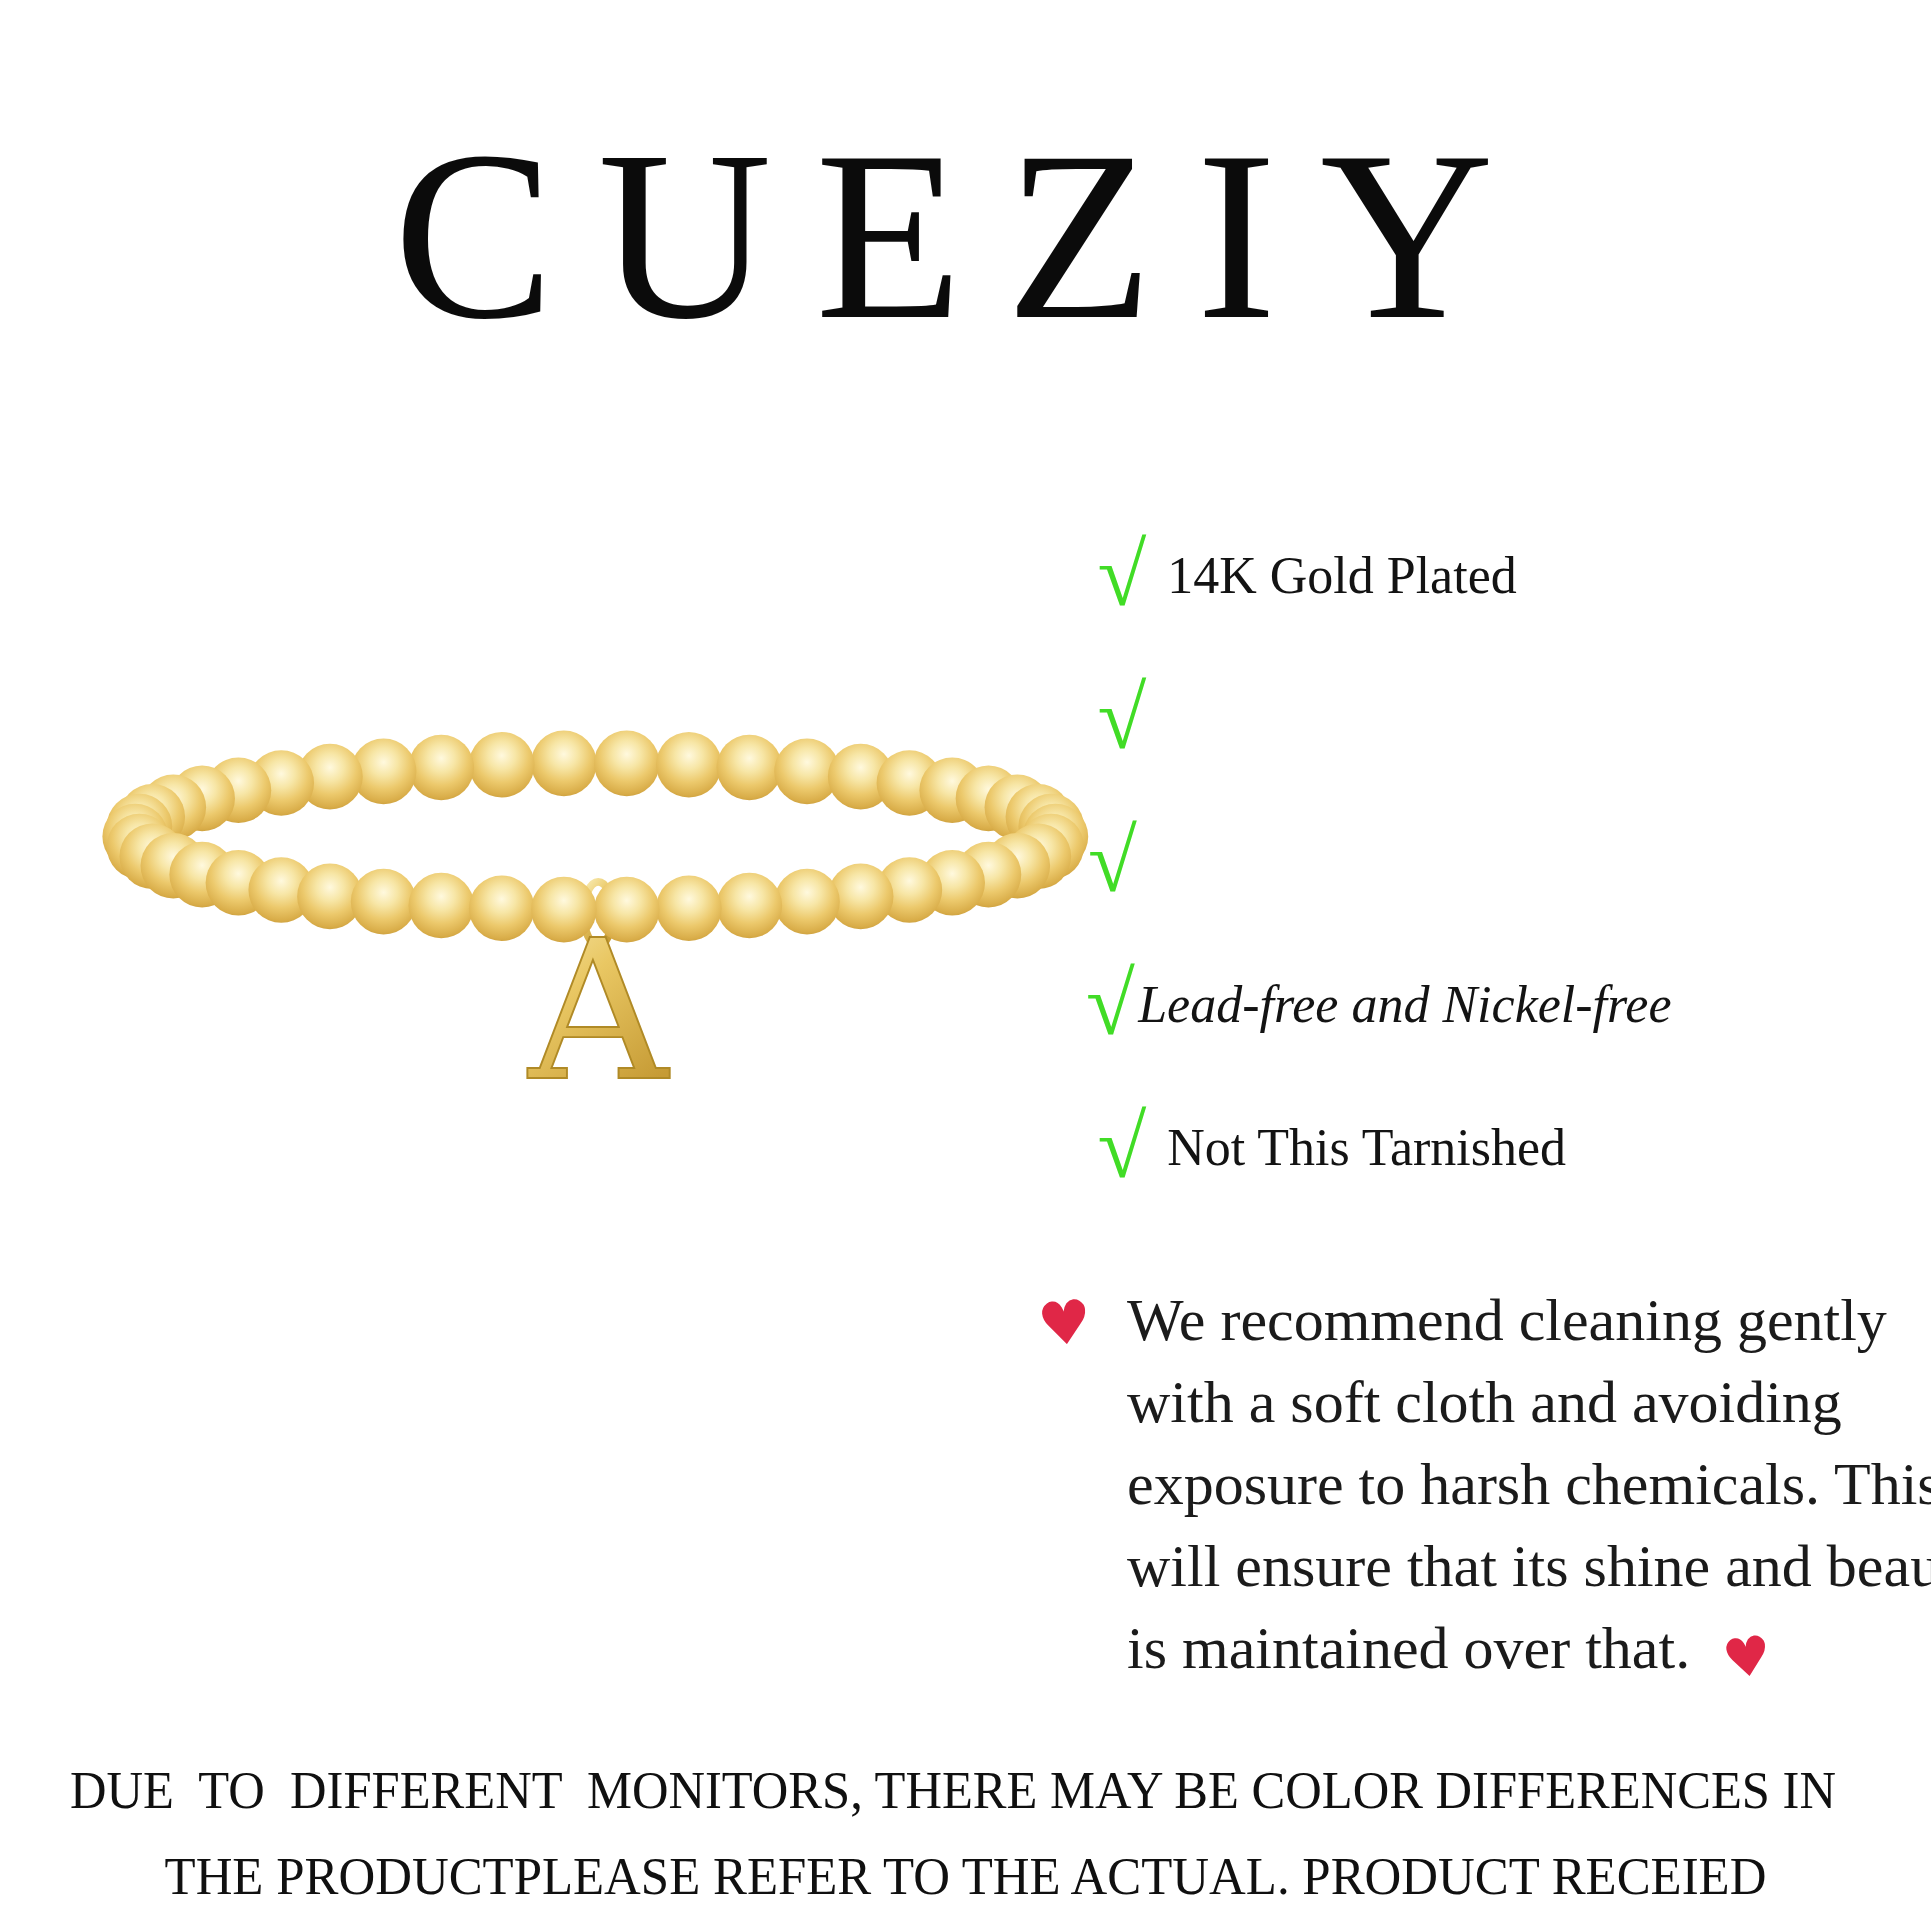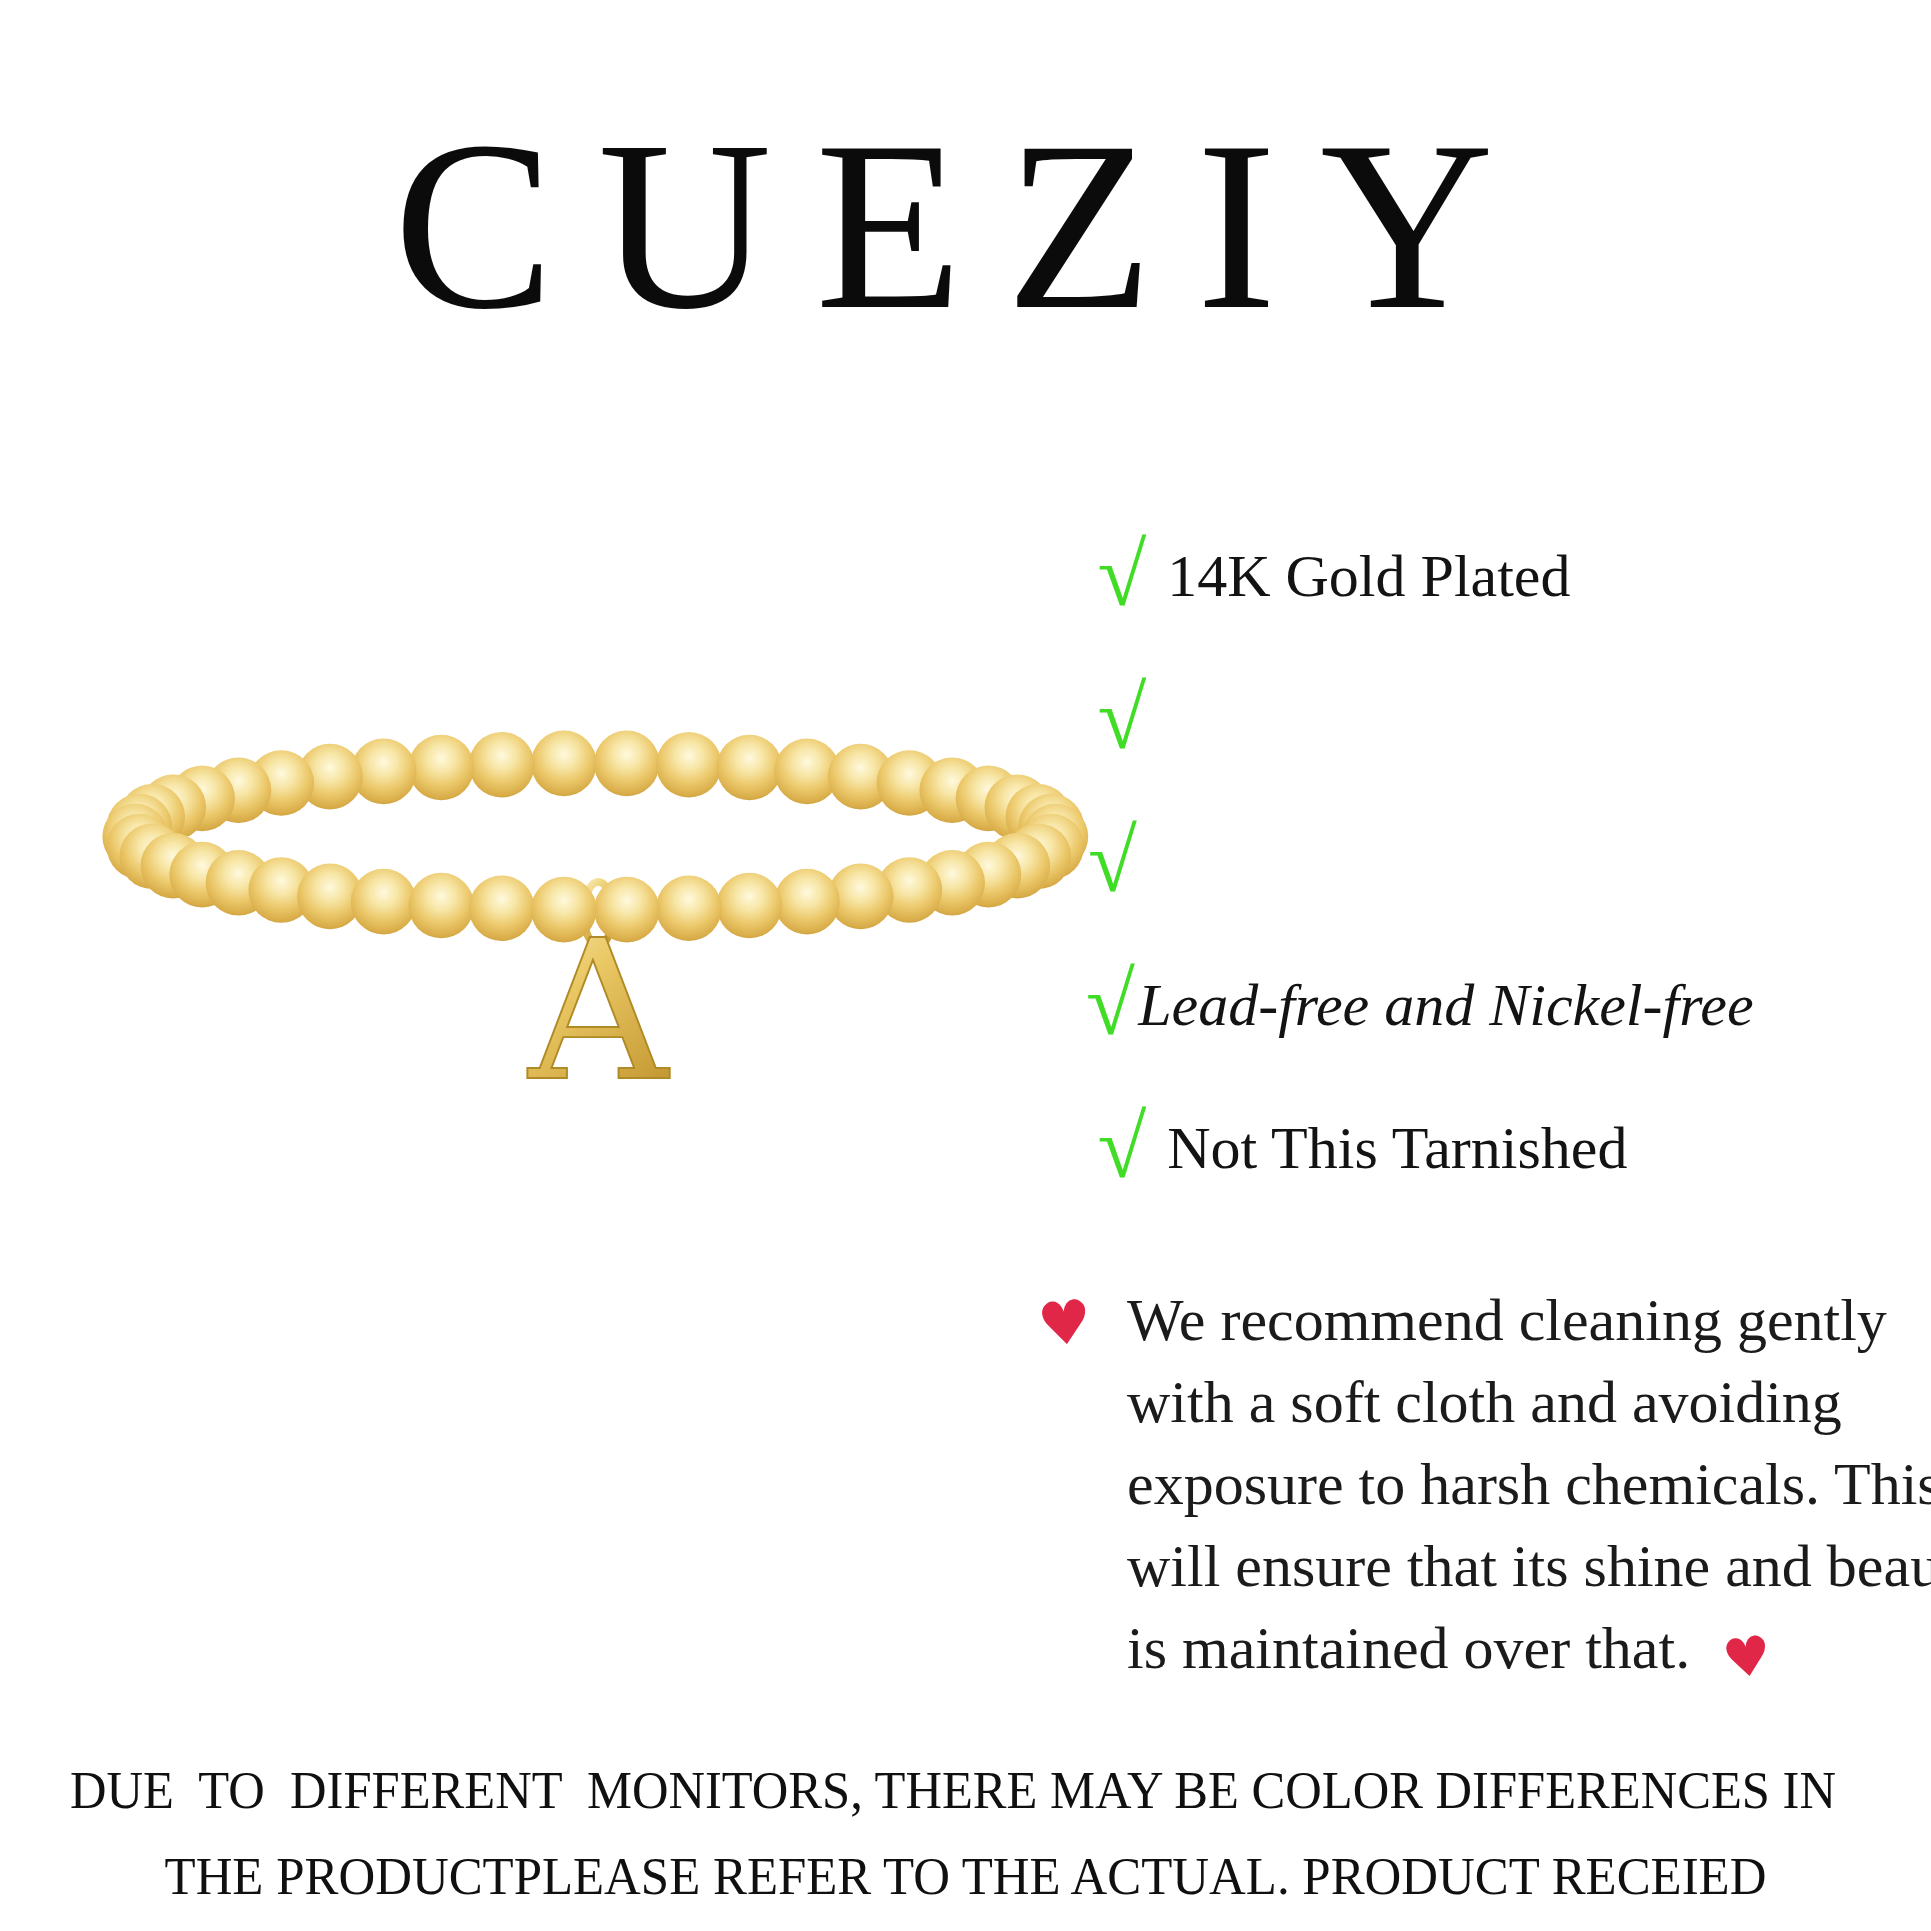--- a/index.html
+++ b/index.html
@@ -4,21 +4,21 @@
 <style>
   html,body { margin:0; padding:0; background:#ffffff; }
   .page {
     position:relative; width:1931px; height:1931px;
     background:#ffffff; overflow:hidden;
     font-family:"Liberation Serif", serif;
   }
 
   
   .brand-title {
-    position:absolute; left:0; right:0; top:97px; margin:8px;
+    position:absolute; left:0; right:0; top:97px; margin:18px;
     font-family:"Liberation Serif", serif;
     font-size:241px; line-height:1; font-weight:400;
     letter-spacing:0.18em; text-align:center;
     color:#0b0b0b; white-space:nowrap;
   }
 
   
   .bracelet-svg {
     position:absolute; left:77px; top:714px;
     width:1081px; height:463px; display:block;
@@ -30,21 +30,21 @@
     margin:0; padding:0; list-style:none;
   }
   .feature-item { display:flex; align-items:center; height:143px; }
   .check {
     font-family:"Liberation Serif", serif;
     font-size:89px; line-height:1; color:#41dc26;
     padding-left:11.6px; width:58px; flex:0 0 auto;
   }
   .feature-label {
     font-family:"Liberation Serif", serif;
-    font-size:60px; line-height:1; color:#131313;
+    font-size:52px; line-height:1; color:#131313;
     margin-left:11.6px; white-space:nowrap;
   }
   .features li:nth-child(3) .check { padding-left:1.9px; }
   .features li:nth-child(3) .feature-label { margin-left:-3.9px; }
   .features li:nth-child(4) .check { padding-left:0; }
   .features li:nth-child(4) .feature-label { margin-left:-5.8px;font-style:italic; }
 
   
   .care { position:absolute; left:1036px; top:1279px; }
   .heart {

